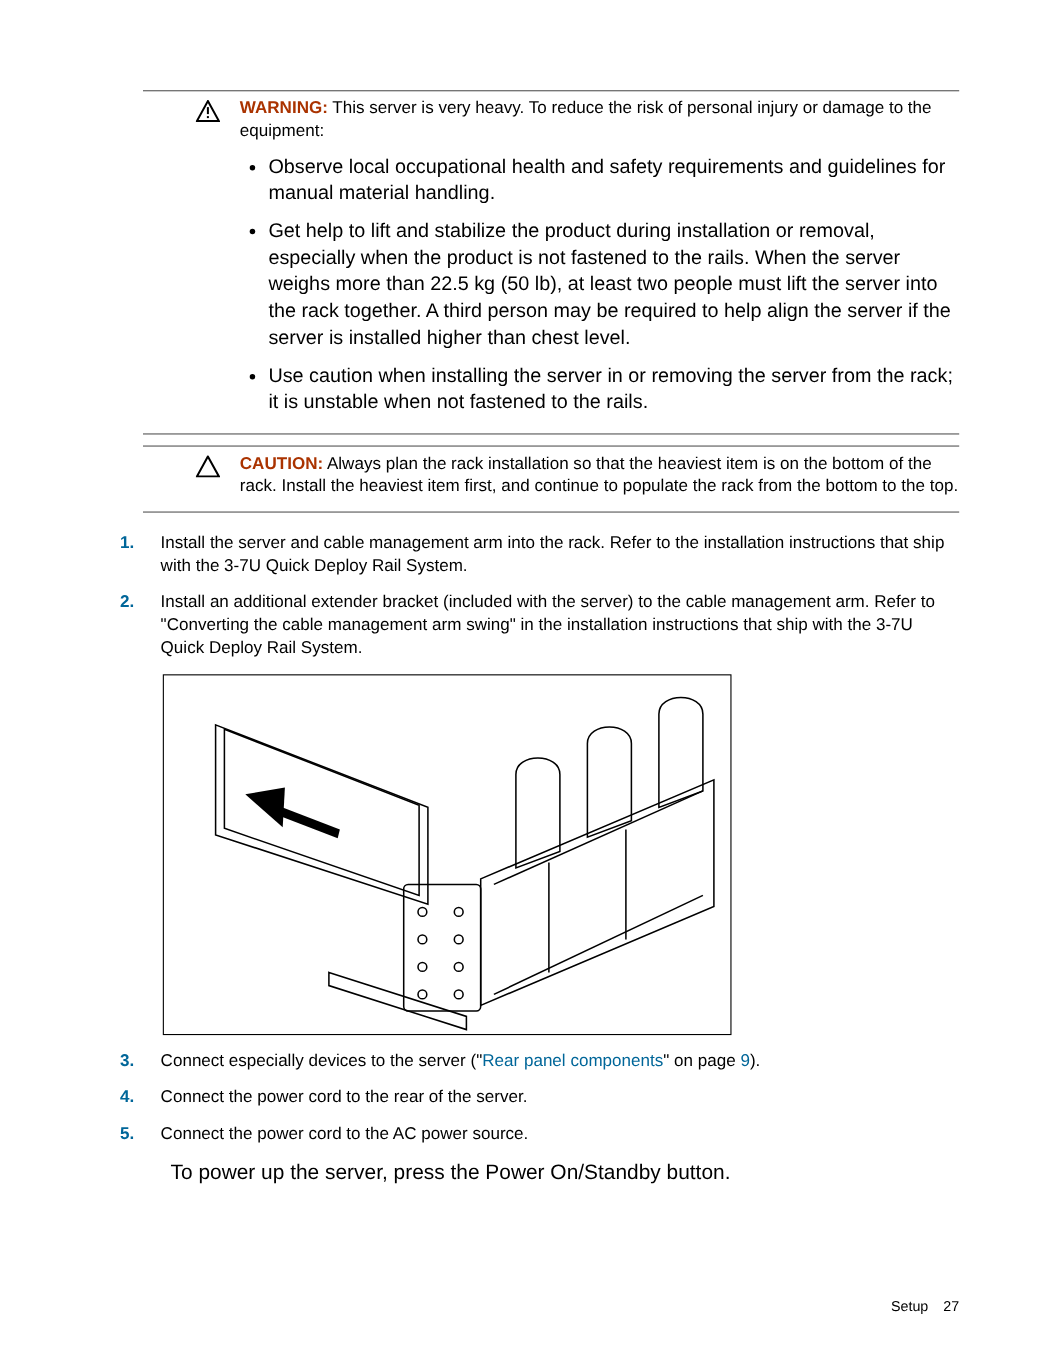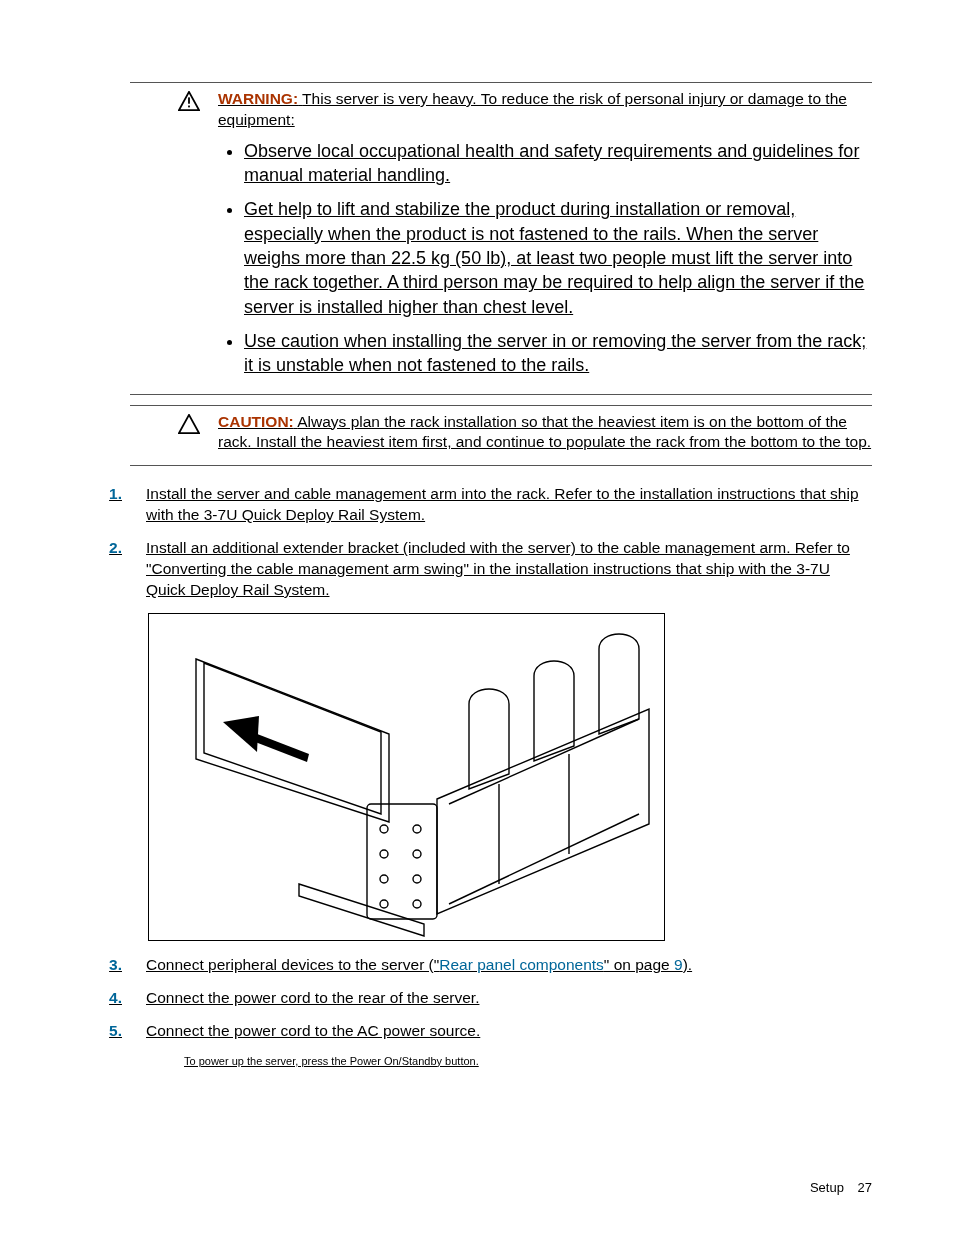--- a/index.html
+++ b/index.html
@@ -1,17 +1,17 @@
 <!DOCTYPE html>
 <html><head>
 <meta charset="utf-8">
 <style>
   * { box-sizing: border-box; margin: 0; padding: 0; }
   html, body { width: 954px; height: 1235px; background: #fff; font-family: Arial, Helvetica, sans-serif; color: #000; }
-  .page { position: relative; width: 954px; height: 1235px; padding: 78px 82px 40px 82px; text-decoration: underline; }
+  .page { position: relative; width: 954px; height: 1235px; padding: 78px 82px 40px 82px; }
 
   .admon { display: flex; margin-left: 48px; margin-bottom: 6px; }
   .admon-icon { width: 40px; flex-shrink: 0; padding-top: 2px; }
   .admon-body { flex: 1; font-size: 15.5px; line-height: 1.35; }
   .admon-body .lead { font-weight: bold; }
   .warning .lead { color: #aa3300; }
   .caution .lead { color: #aa3300; }
   .admon-body p { margin-bottom: 6px; }
 
   .admon-list { list-style: disc; padding-left: 26px; margin-top: 8px; margin-bottom: 2px; }
@@ -22,21 +22,21 @@
 
   .num-list { list-style: none; margin-top: 18px; }
   .num-list li { display: flex; gap: 24px; margin-bottom: 12px; font-size: 15.5px; line-height: 1.35; }
   .num-list .num { width: 40px; text-align: right; color: #006699; font-weight: bold; flex-shrink: 0; }
   .num-list .txt { flex: 1; }
 
   .figure { width: 517px; height: 328px; border: 1.5px solid #000; margin: 10px 0 14px 66px; position: relative; background: #fff; overflow: hidden; }
 
   h1.section { font-family: Georgia, 'Times New Roman', serif; font-weight: normal; color: #006699; font-size: 38px; margin-top: 28px; margin-bottom: 12px; margin-left: -42px; }
 
-  .body-p { font-size: 11px; line-height: 1.4; margin: 0 0 12px 102px; }
+  .body-p { font-size: 19px; line-height: 1.4; margin: 0 0 12px 73px; }
 
   .link { color: #006699; text-align: center; }
 
   .footer { position: absolute; bottom: 40px; right: 82px; font-size: 13px; }
   .footer .sect { margin-right: 10px; }
 </style>
 </head>
 <body>
 
 <div class="page">
@@ -130,21 +130,21 @@
         <path d="M385 62 C385 42 425 42 425 62 L425 132 L385 147 Z"></path>
         <path d="M450 35 C450 15 490 15 490 35 L490 105 L450 120 Z"></path>
       </g>
     </svg>
   </div>
 
   <ol class="num-list" style="margin-top:6px;">
     <li>
       <span class="num">3.</span>
       <span class="txt">
-        <span>Connect peripheral devices to the server ("</span><span class="link">Rear panel components</span><span>" on page </span><span class="link">9</span><span>).</span>
+        <span>Connect especially devices to the server ("</span><span class="link">Rear panel components</span><span>" on page </span><span class="link">9</span><span>).</span>
       </span>
     </li>
     <li>
       <span class="num">4.</span>
       <span class="txt">Connect the power cord to the rear of the server.</span>
     </li>
     <li>
       <span class="num">5.</span>
       <span class="txt">Connect the power cord to the AC power source.</span>
     </li>

